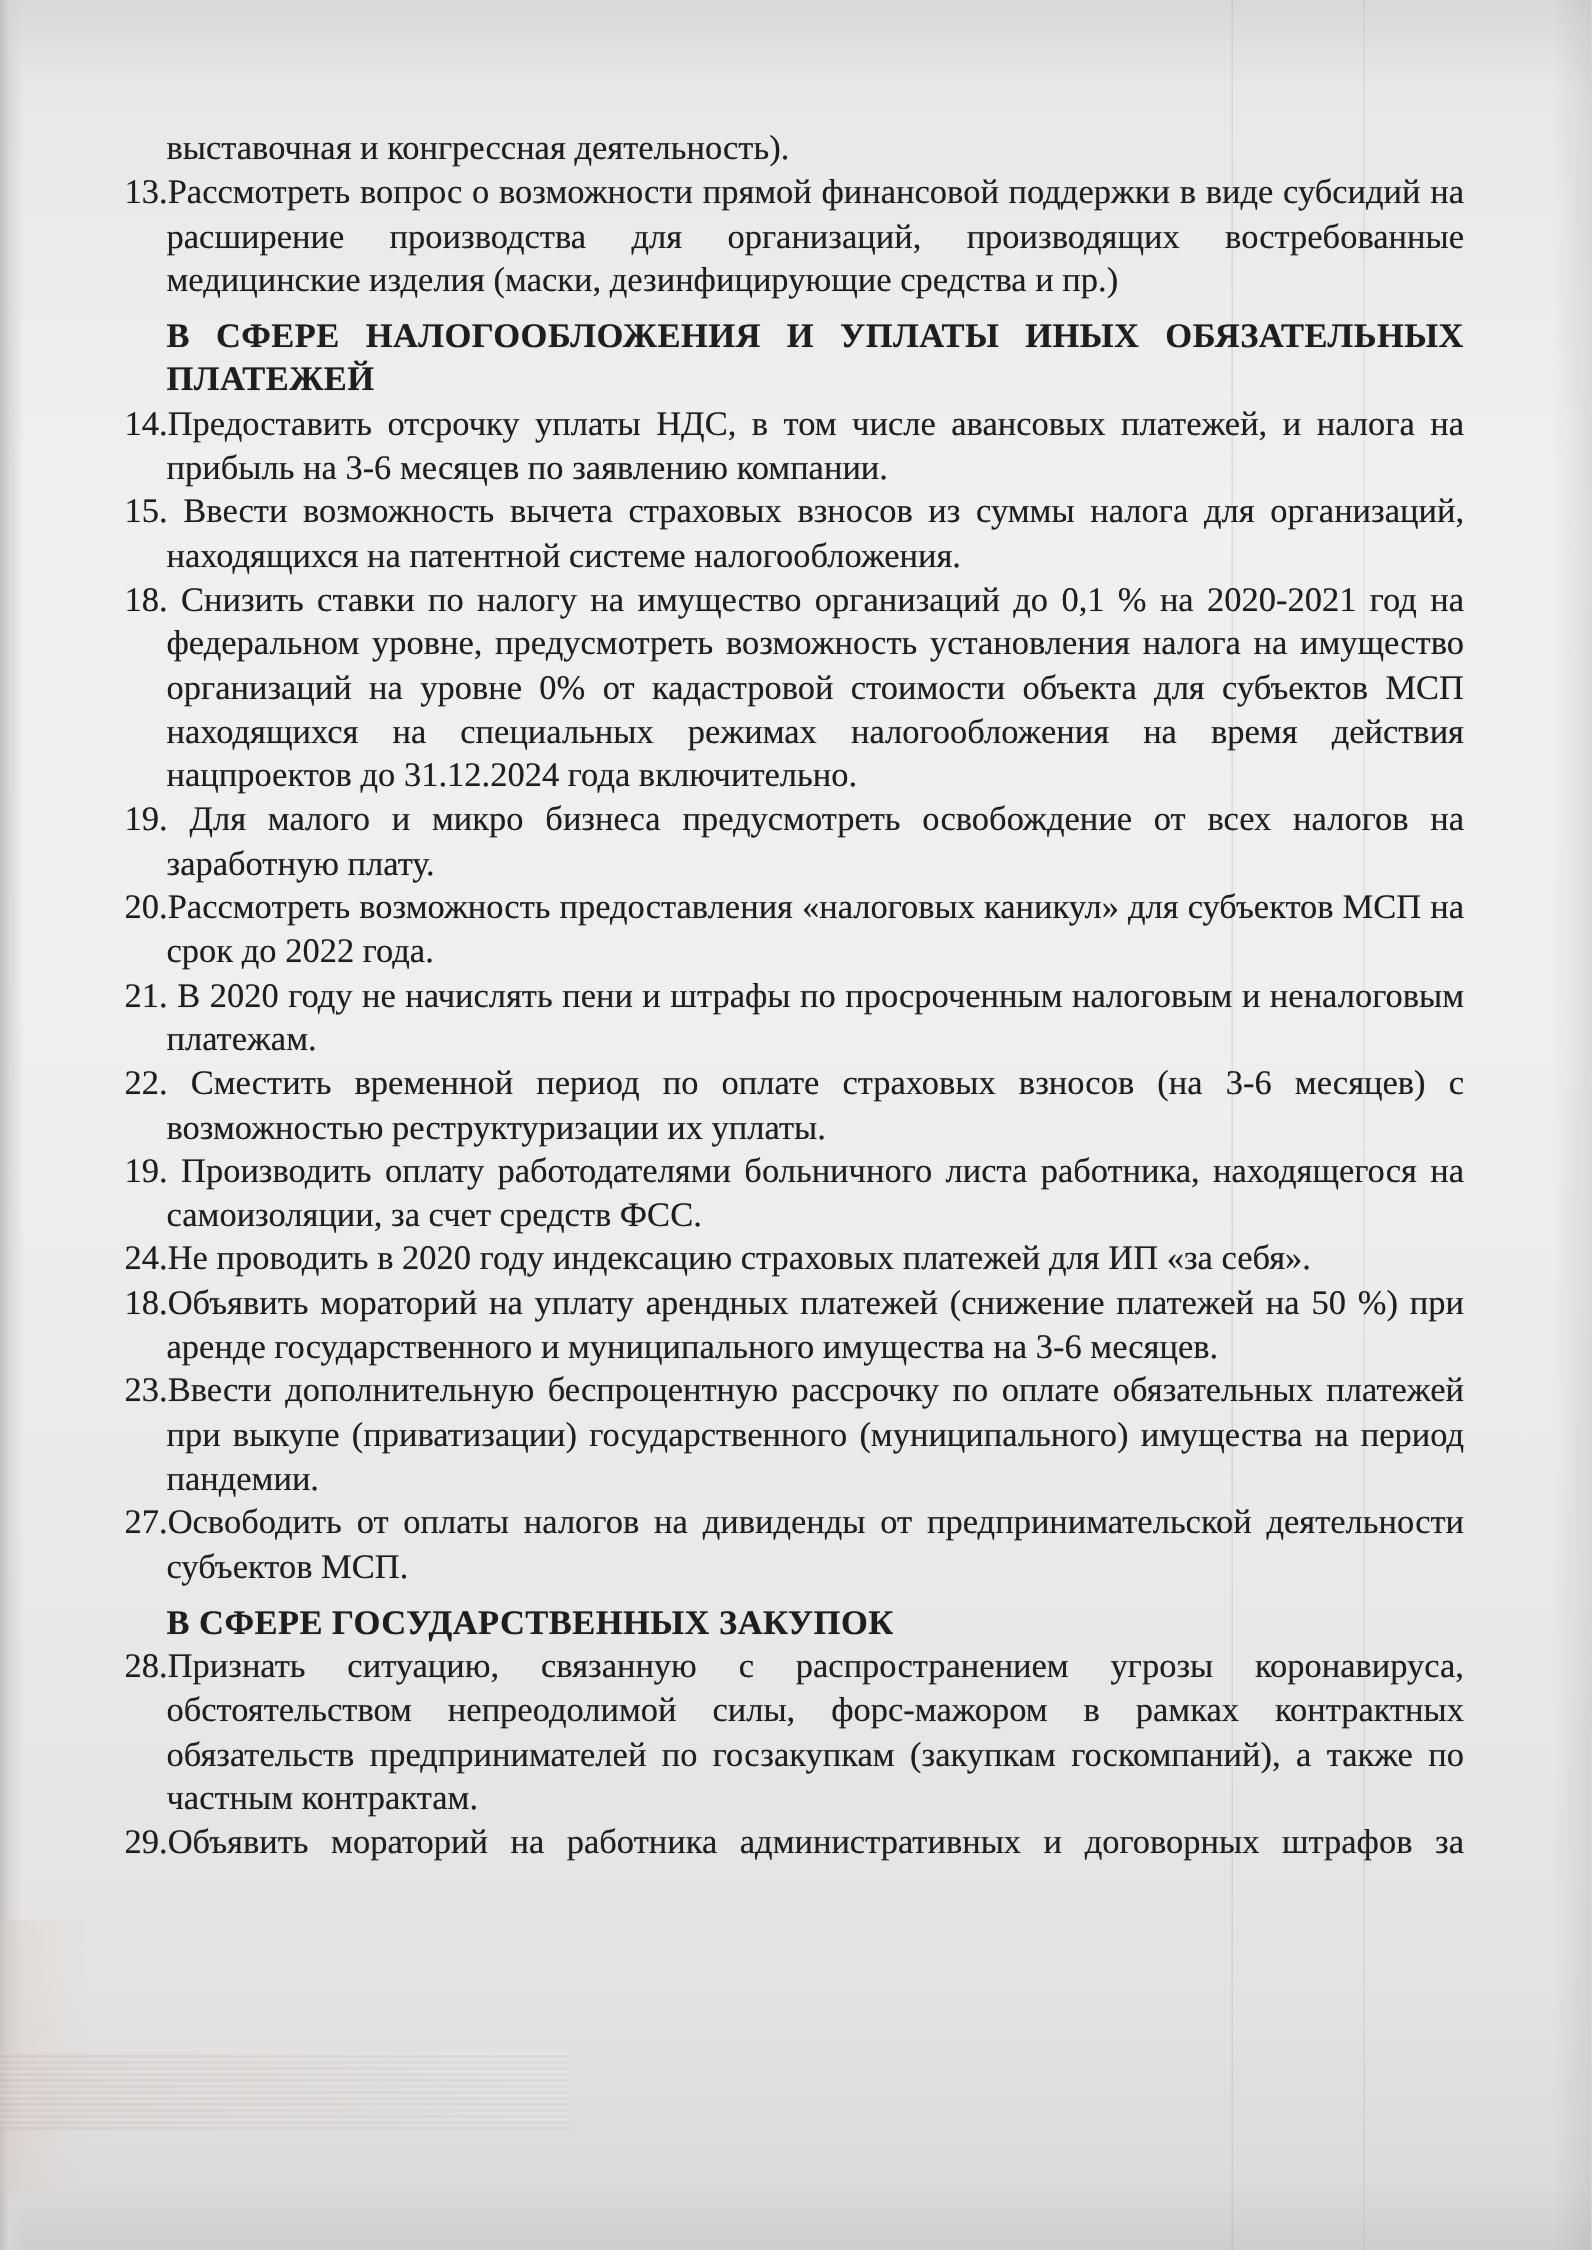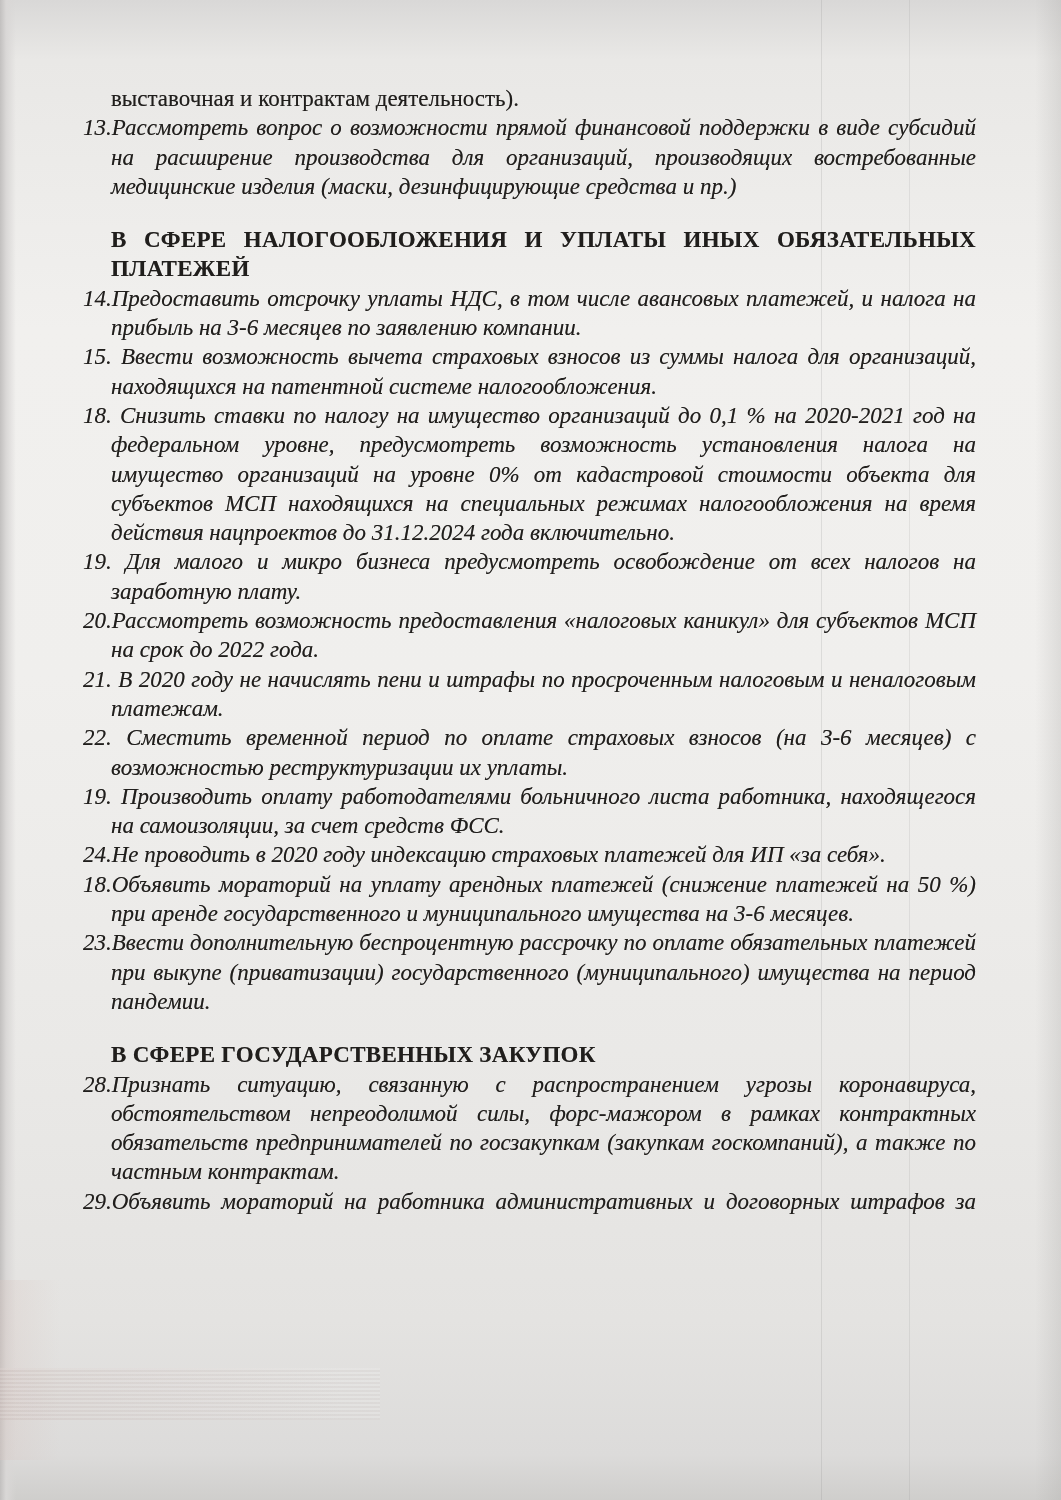--- a/index.html
+++ b/index.html
@@ -69,55 +69,55 @@
     color: #201e1c;
     text-align: justify;
     text-shadow: 0 0 0.5px rgba(40,38,36,0.55);
   }
   .cont {
     padding-left: 28px;
   }
   .item {
     padding-left: 28px;
     text-indent: -28px;
-    font-style: italic;
   }
   .item .num {
     white-space: pre;
   }
   .jl {
     text-align-last: justify;
   }
   .heading {
     padding-left: 28px;
     font-weight: 700;
-    margin-top: 24px;
+    margin-top: 8px;
     letter-spacing: 0.3px;
   }
 </style>
 </head>
 <body>
 
 <div class="scan-page">
   <div class="vline vline-1"></div>
   <div class="vline vline-2"></div>
   <div class="corner-smudge"></div>
   <div class="texture-band"></div>
   <div class="content">
-      <div class="cont">выставочная и контрактам деятельность).</div>
+      <div class="cont">выставочная и конгрессная деятельность).</div>
       <div class="item"><span class="num">13.</span><span>Рассмотреть вопрос о возможности прямой финансовой поддержки в виде субсидий на расширение производства для организаций, производящих востребованные медицинские изделия (маски, дезинфицирующие средства и пр.)</span></div>
       <div class="heading">В СФЕРЕ НАЛОГООБЛОЖЕНИЯ И УПЛАТЫ ИНЫХ ОБЯЗАТЕЛЬНЫХ ПЛАТЕЖЕЙ</div>
       <div class="item"><span class="num">14.</span><span>Предоставить отсрочку уплаты НДС, в том числе авансовых платежей, и налога на прибыль на 3-6 месяцев по заявлению компании.</span></div>
       <div class="item"><span class="num">15. </span><span>Ввести возможность вычета страховых взносов из суммы налога для организаций, находящихся на патентной системе налогообложения.</span></div>
       <div class="item"><span class="num">18. </span><span>Снизить ставки по налогу на имущество организаций до 0,1 % на 2020-2021 год на федеральном уровне, предусмотреть возможность установления налога на имущество организаций на уровне 0% от кадастровой стоимости объекта для субъектов МСП находящихся на специальных режимах налогообложения на время действия нацпроектов до 31.12.2024 года включительно.</span></div>
       <div class="item"><span class="num">19. </span><span>Для малого и микро бизнеса предусмотреть освобождение от всех налогов на заработную плату.</span></div>
       <div class="item"><span class="num">20.</span><span>Рассмотреть возможность предоставления «налоговых каникул» для субъектов МСП на срок до 2022 года.</span></div>
       <div class="item"><span class="num">21. </span><span>В 2020 году не начислять пени и штрафы по просроченным налоговым и неналоговым платежам.</span></div>
       <div class="item"><span class="num">22. </span><span>Сместить временной период по оплате страховых взносов (на 3-6 месяцев) с возможностью реструктуризации их уплаты.</span></div>
       <div class="item"><span class="num">19. </span><span>Производить оплату работодателями больничного листа работника, находящегося на самоизоляции, за счет средств ФСС.</span></div>
       <div class="item"><span class="num">24.</span><span>Не проводить в 2020 году индексацию страховых платежей для ИП «за себя».</span></div>
       <div class="item"><span class="num">18.</span><span>Объявить мораторий на уплату арендных платежей (снижение платежей на 50 %) при аренде государственного и муниципального имущества на 3-6 месяцев.</span></div>
       <div class="item"><span class="num">23.</span><span>Ввести дополнительную беспроцентную рассрочку по оплате обязательных платежей при выкупе (приватизации) государственного (муниципального) имущества на период пандемии.</span></div>
+      <div class="item"><span class="num">27.</span><span>Освободить от оплаты налогов на дивиденды от предпринимательской деятельности субъектов МСП.</span></div>
       <div class="heading">В СФЕРЕ ГОСУДАРСТВЕННЫХ ЗАКУПОК</div>
       <div class="item"><span class="num">28.</span><span>Признать ситуацию, связанную с распространением угрозы коронавируса, обстоятельством непреодолимой силы, форс-мажором в рамках контрактных обязательств предпринимателей по госзакупкам (закупкам госкомпаний), а также по частным контрактам.</span></div>
       <div class="item jl"><span class="num">29.</span><span>Объявить мораторий на работника административных и договорных штрафов за</span></div>
     </div>
 </div>
 
 </body></html>

